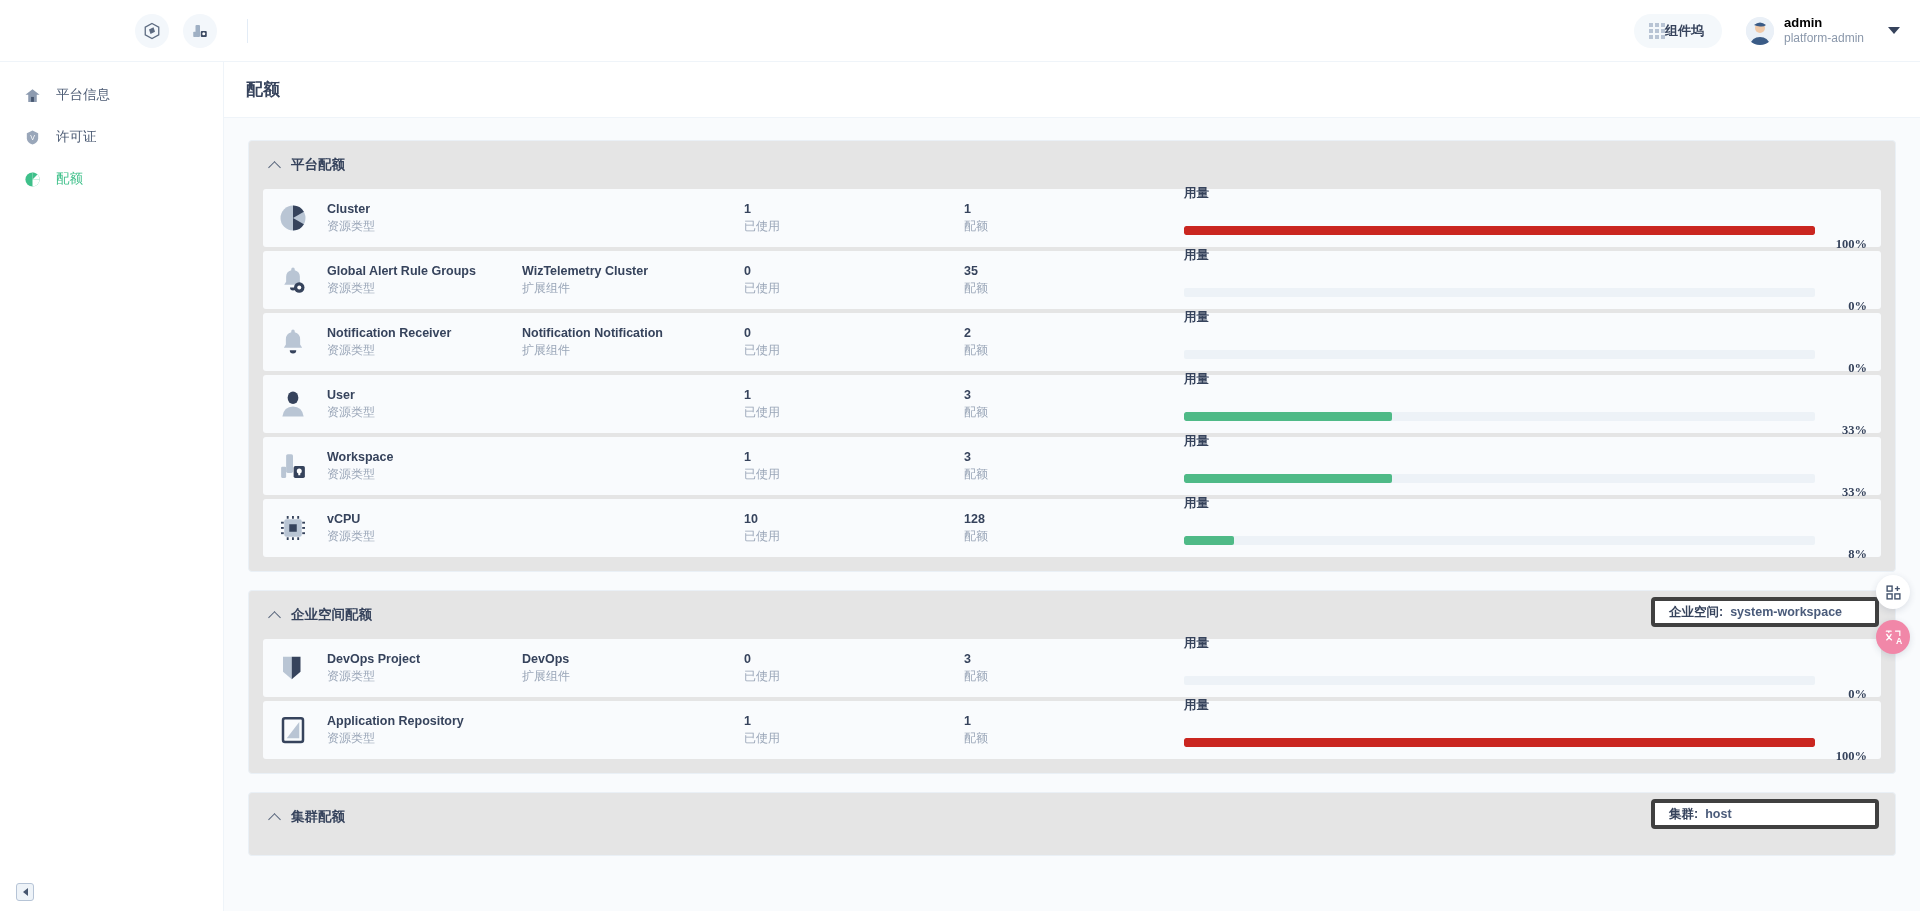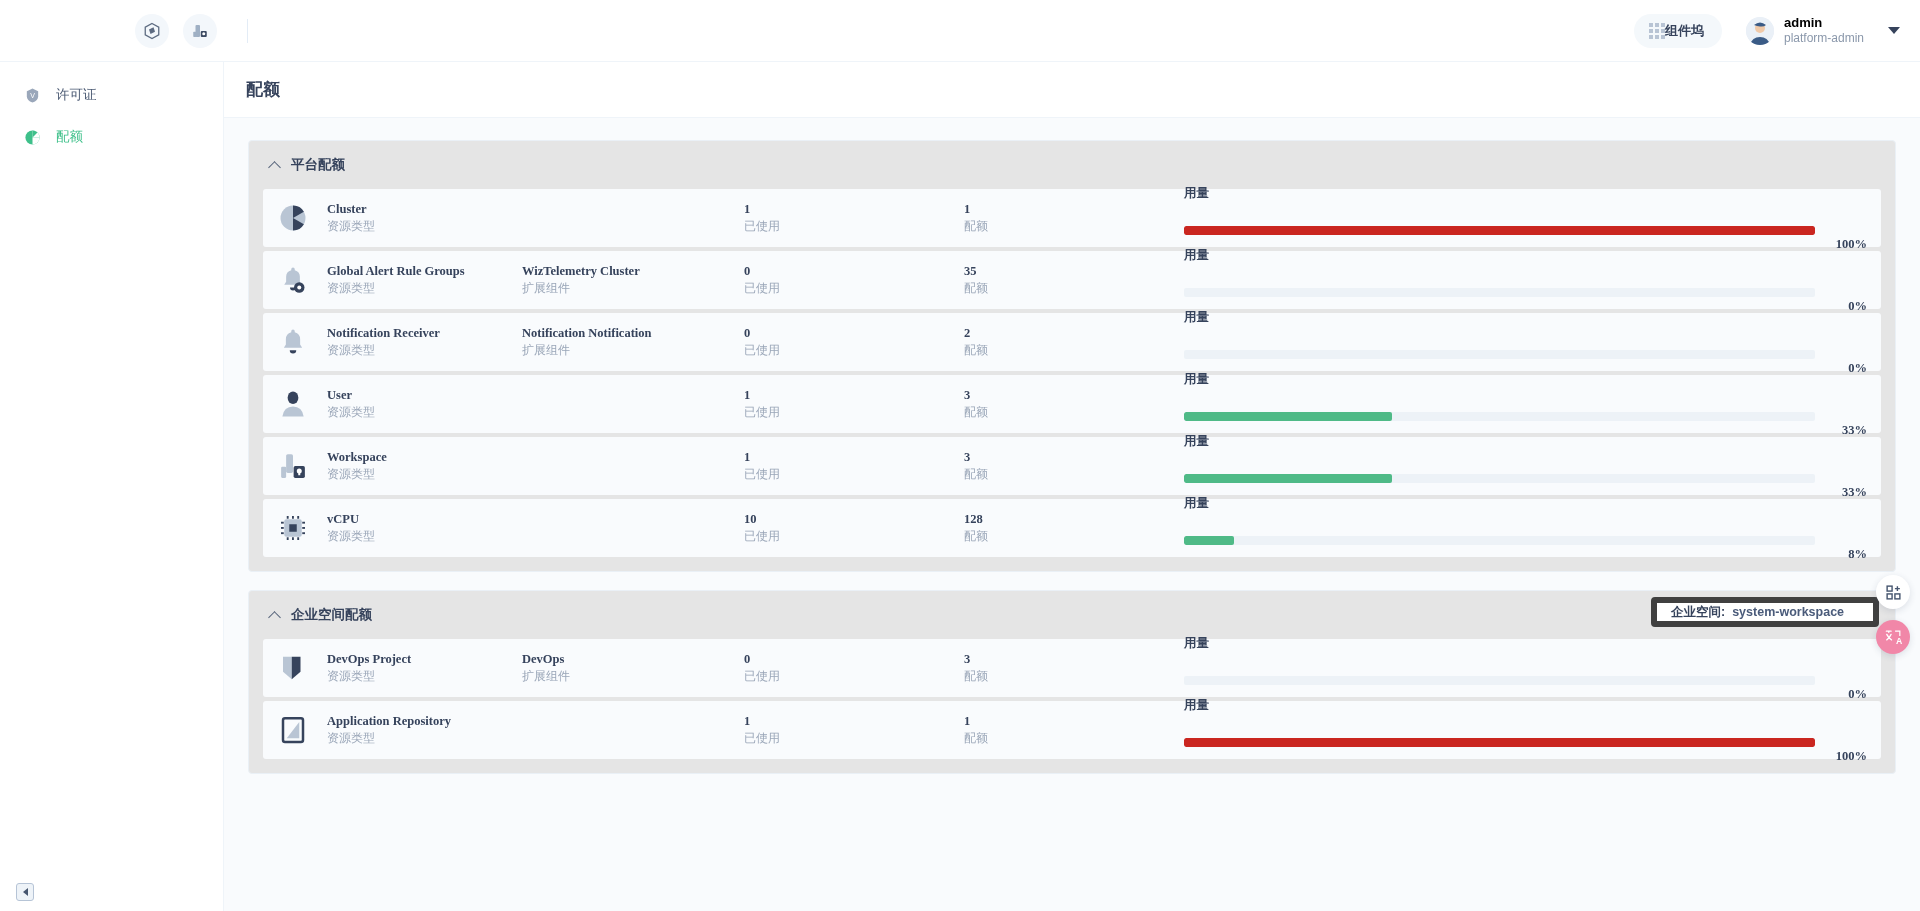--- a/index.html
+++ b/index.html
@@ -106,36 +106,36 @@
     width: 12px; height: 12px; margin-right: 10px; position: relative; cursor: pointer;
   }
   .chev::before {
     content: ""; position: absolute; left: 1px; top: 4px;
     width: 8px; height: 8px; border-left: 1.6px solid #55637a; border-top: 1.6px solid #55637a;
     transform: rotate(45deg);
   }
   .card-title { font-size: 13.5px; font-weight: bold; color: #36435c; }
   .selector {
     position: absolute; right: 2px; top: 6px;
-    height: 30px; min-width: 228px; border: 6px solid #404040; border-radius: 4px;
+    height: 30px; min-width: 228px; border: 4px solid #404040; border-radius: 4px;
     background: #fff; display: flex; align-items: center; padding: 0 14px;
     font-size: 12.5px; cursor: pointer;
   }
   .selector .k { color: #36435c; font-weight: bold; margin-right: 7px; }
   .selector .v { color: #4a5b7a; font-weight: bold; }
 
   
   .qrow {
     display: flex; align-items: center; height: 58px;
     background: #f9fbfd; border-radius: 3px; margin-bottom: 4px; padding: 0 8px 0 10px;
   }
   .qrow:last-child { margin-bottom: 0; }
   .q-icon { width: 40px; height: 40px; flex: 0 0 40px; display: flex; align-items: center; justify-content: center; }
   .q-col { line-height: 1.45; }
-  .q-main { font-size: 12.5px; font-weight: bold; color: #36435c; font-family: Liberation Serif, serif; }
+  .q-main { font-size: 12.5px; font-weight: bold; color: #36435c; }
   .q-sub { font-size: 12px; color: #9aa6b8; }
   .col-name { flex: 0 0 195px; margin-left: 14px; }
   .col-ext  { flex: 0 0 222px; }
   .col-used { flex: 0 0 220px; }
   .col-quota{ flex: 0 0 220px; }
   .col-usage{ flex: 1 1 auto; padding-right: 6px; font-family: Liberation Serif, serif; }
 
   .usage-label { font-size: 12.5px; font-weight: bold; color: #36435c; margin-bottom: 7px; }
   .bar-line { display: flex; align-items: center; gap: 12px; }
   .bar-track { flex: 1 1 auto; height: 9px; background: #edf2f7; border-radius: 2px; overflow: hidden; }
@@ -208,20 +208,29 @@
           <div class="user-role">platform-admin</div>
         </div>
         <div class="caret"></div>
       </div>
     </div>
   </div>
 
   <div class="sidebar">
     <div class="nav">
 
+      <div class="nav-item">
+        <span class="ico">
+          <svg width="17" height="17" viewBox="0 0 24 24">
+            <path d="M12 3 L22 11 H18 V21 H6 V11 H2 Z" fill="#8d9bb0"></path>
+            <rect x="10" y="14" width="4" height="7" fill="#46566f"></rect>
+          </svg>
+        </span>
+        <span>平台信息</span>
+      </div>
 
       <div class="nav-item">
         <span class="ico">
           <svg width="17" height="17" viewBox="0 0 24 24">
             <path d="M12 2 L20 6 V13 Q20 19 12 22 Q4 19 4 13 V6 Z" fill="#9aa7ba"></path>
             <text x="12" y="16" font-size="10" font-family="Liberation Sans, sans-serif" fill="#ffffff" text-anchor="middle">V</text>
           </svg>
         </span>
         <span>许可证</span>
       </div>
@@ -544,20 +553,30 @@
                 <div class="usage-label">用量</div>
                 <div class="bar-line">
                   <div class="bar-track">
                     <div class="bar-fill" style="width: 100%; background: rgb(202, 38, 32);"></div>
                   </div>
                   <span class="bar-pct">100%</span>
                 </div>
               </div>
             </div>
           </div>
+          <div class="card">
+            <div class="card-head">
+              <span class="chev"></span>
+              <span class="card-title">集群配额</span>
+              <div class="selector">
+                <span class="k">集群:</span>
+                <span class="v">host</span>
+              </div>
+            </div>
+          </div>
         </div>
     </div>
   </div>
 
   <div class="float-stack">
     <div class="float-btn float-white">
       <svg width="17" height="17" viewBox="0 0 24 24">
         <rect x="3" y="3" width="7" height="7" fill="none" stroke="#46566f" stroke-width="2"></rect>
         <rect x="3" y="14" width="7" height="7" fill="none" stroke="#46566f" stroke-width="2"></rect>
         <rect x="14" y="14" width="7" height="7" fill="none" stroke="#46566f" stroke-width="2"></rect>

